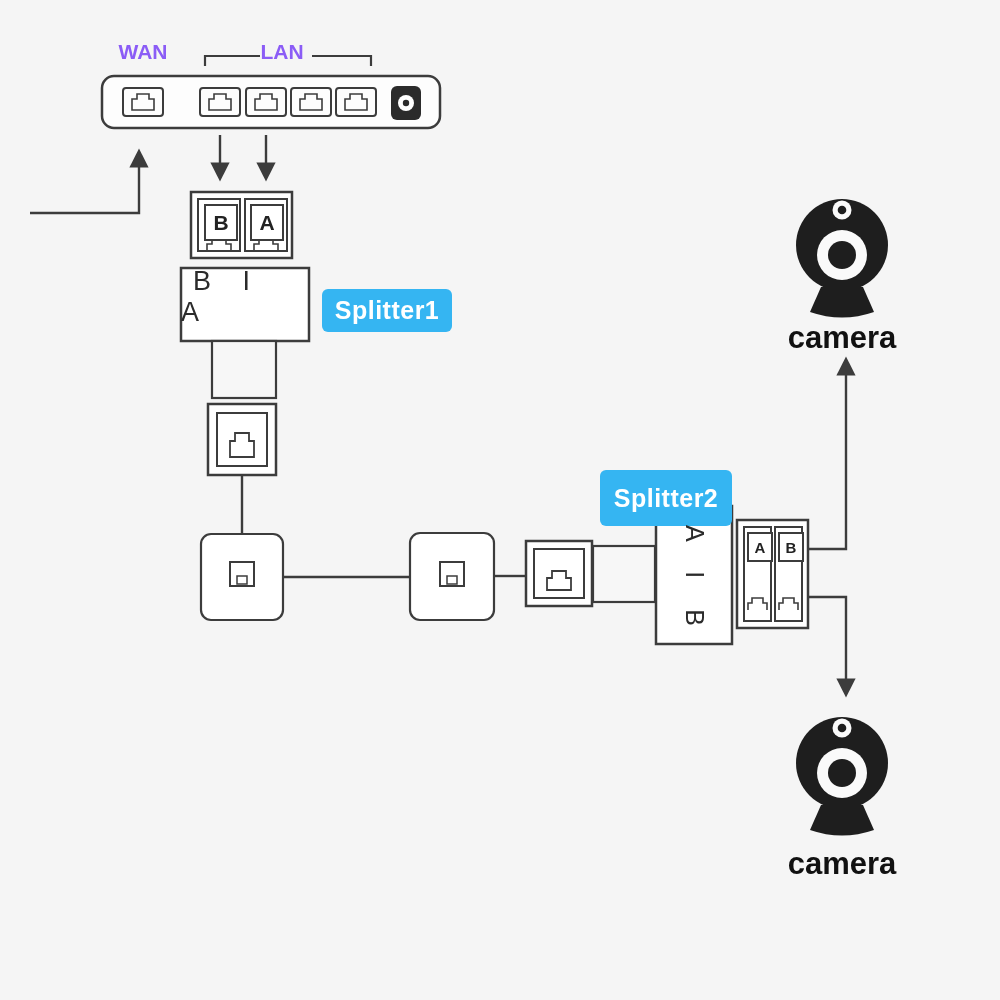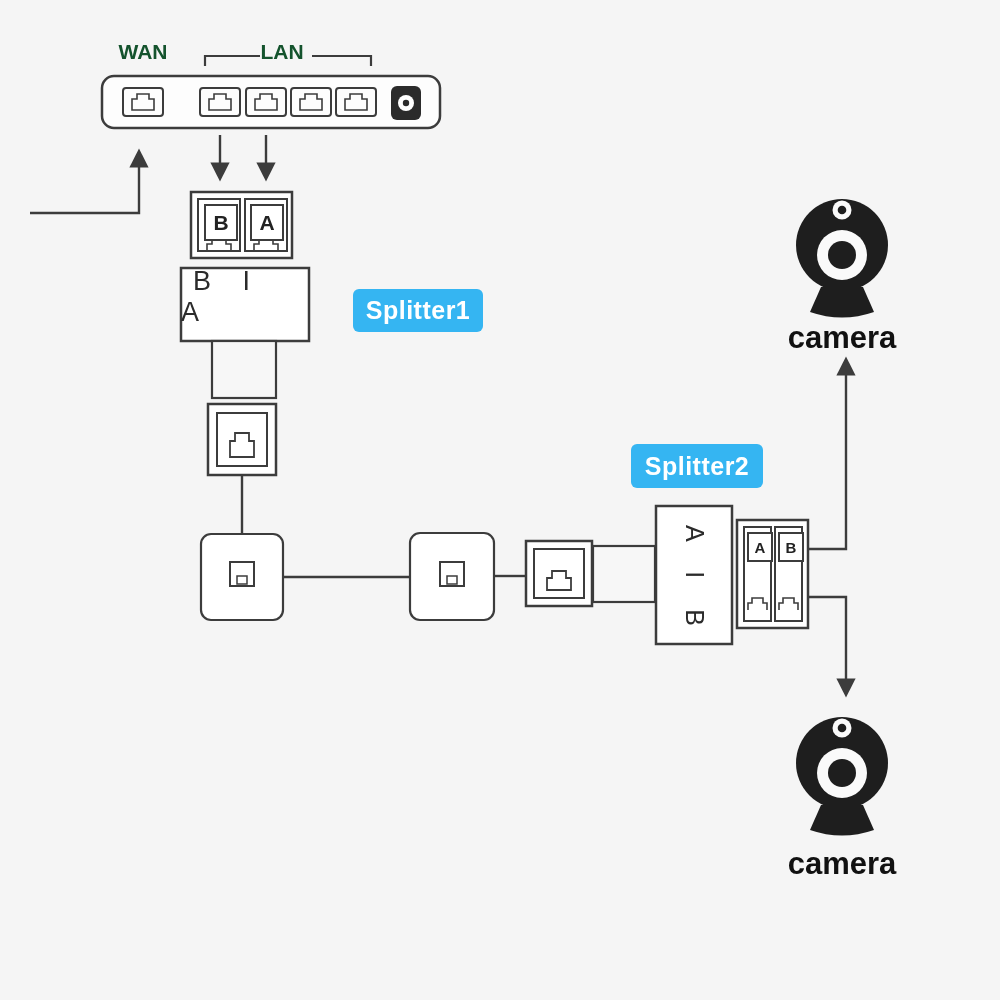--- a/index.html
+++ b/index.html
@@ -6,32 +6,31 @@
   .canvas {
     position:relative;
     width:1000px; height:1000px;
     background: var(--background, #f5f5f5);
     font-family:"Liberation Sans", sans-serif;
     overflow:hidden;
   }
   .diagram-svg { position:absolute; left:0; top:0; }
   .lbl { position:absolute; color:#2f2f2f; }
   .port-group-label {
-    font-size:21px; font-weight:bold; text-align:center; color:#14532d;
+    font-size:21px; font-weight:bold; text-align:center; color:#8b5cf6;
   }
   .tag {
     position:absolute;
     background: var(--tag-background, #35b5f2);
     color: var(--tag-text, #ffffff);
     font-weight:bold;
     display:flex; align-items:center; justify-content:center;
     border-radius:6px;
     font-size:25px;
     letter-spacing:0.5px;
-    margin-left:31px;
   }
   .letterbox {
     position:absolute;
     border:2px solid #3c3c3c;
     background:#ffffff;
     display:flex; align-items:center; justify-content:center;
     font-weight:bold; color:#222;
   }
   .lb-big { font-size:21px; }
   .lb-small { font-size:15px; }
@@ -172,21 +171,21 @@
   <div class="lbl port-group-label" style="left:112px; top:40px; width:62px;">WAN</div>
   <div class="lbl port-group-label" style="left:251px; top:40px; width:62px;">LAN</div>
 
   <div class="letterbox lb-big" style="left:204px; top:204px; width:30px; height:33px;">B</div>
   <div class="letterbox lb-big" style="left:250px; top:204px; width:30px; height:33px;">A</div>
 
   <div class="body-text" style="left:181px; top:268px; width:128px; height:57px;">B I A</div>
 
   <div class="tag" style="left:322px; top:289px; width:130px; height:43px;">Splitter1</div>
 
-  <div class="tag" style="left:600px; top:444px; width:132px; height:44px;">Splitter2</div>
+  <div class="tag" style="left:600px; top:470px; width:132px; height:56px;">Splitter2</div>
 
   <div class="body-text vertical" style="left:656px; top:506px; width:76px; height:138px;">
     <span>A I B</span>
   </div>
 
   <div class="letterbox lb-small" style="left:747px; top:532px; width:22px; height:26px;">A</div>
   <div class="letterbox lb-small" style="left:778px; top:532px; width:22px; height:26px;">B</div>
 
   <div class="camera-label" style="left:787px; top:320px; width:110px;">camera</div>
   <div class="camera-label" style="left:787px; top:846px; width:110px;">camera</div>

